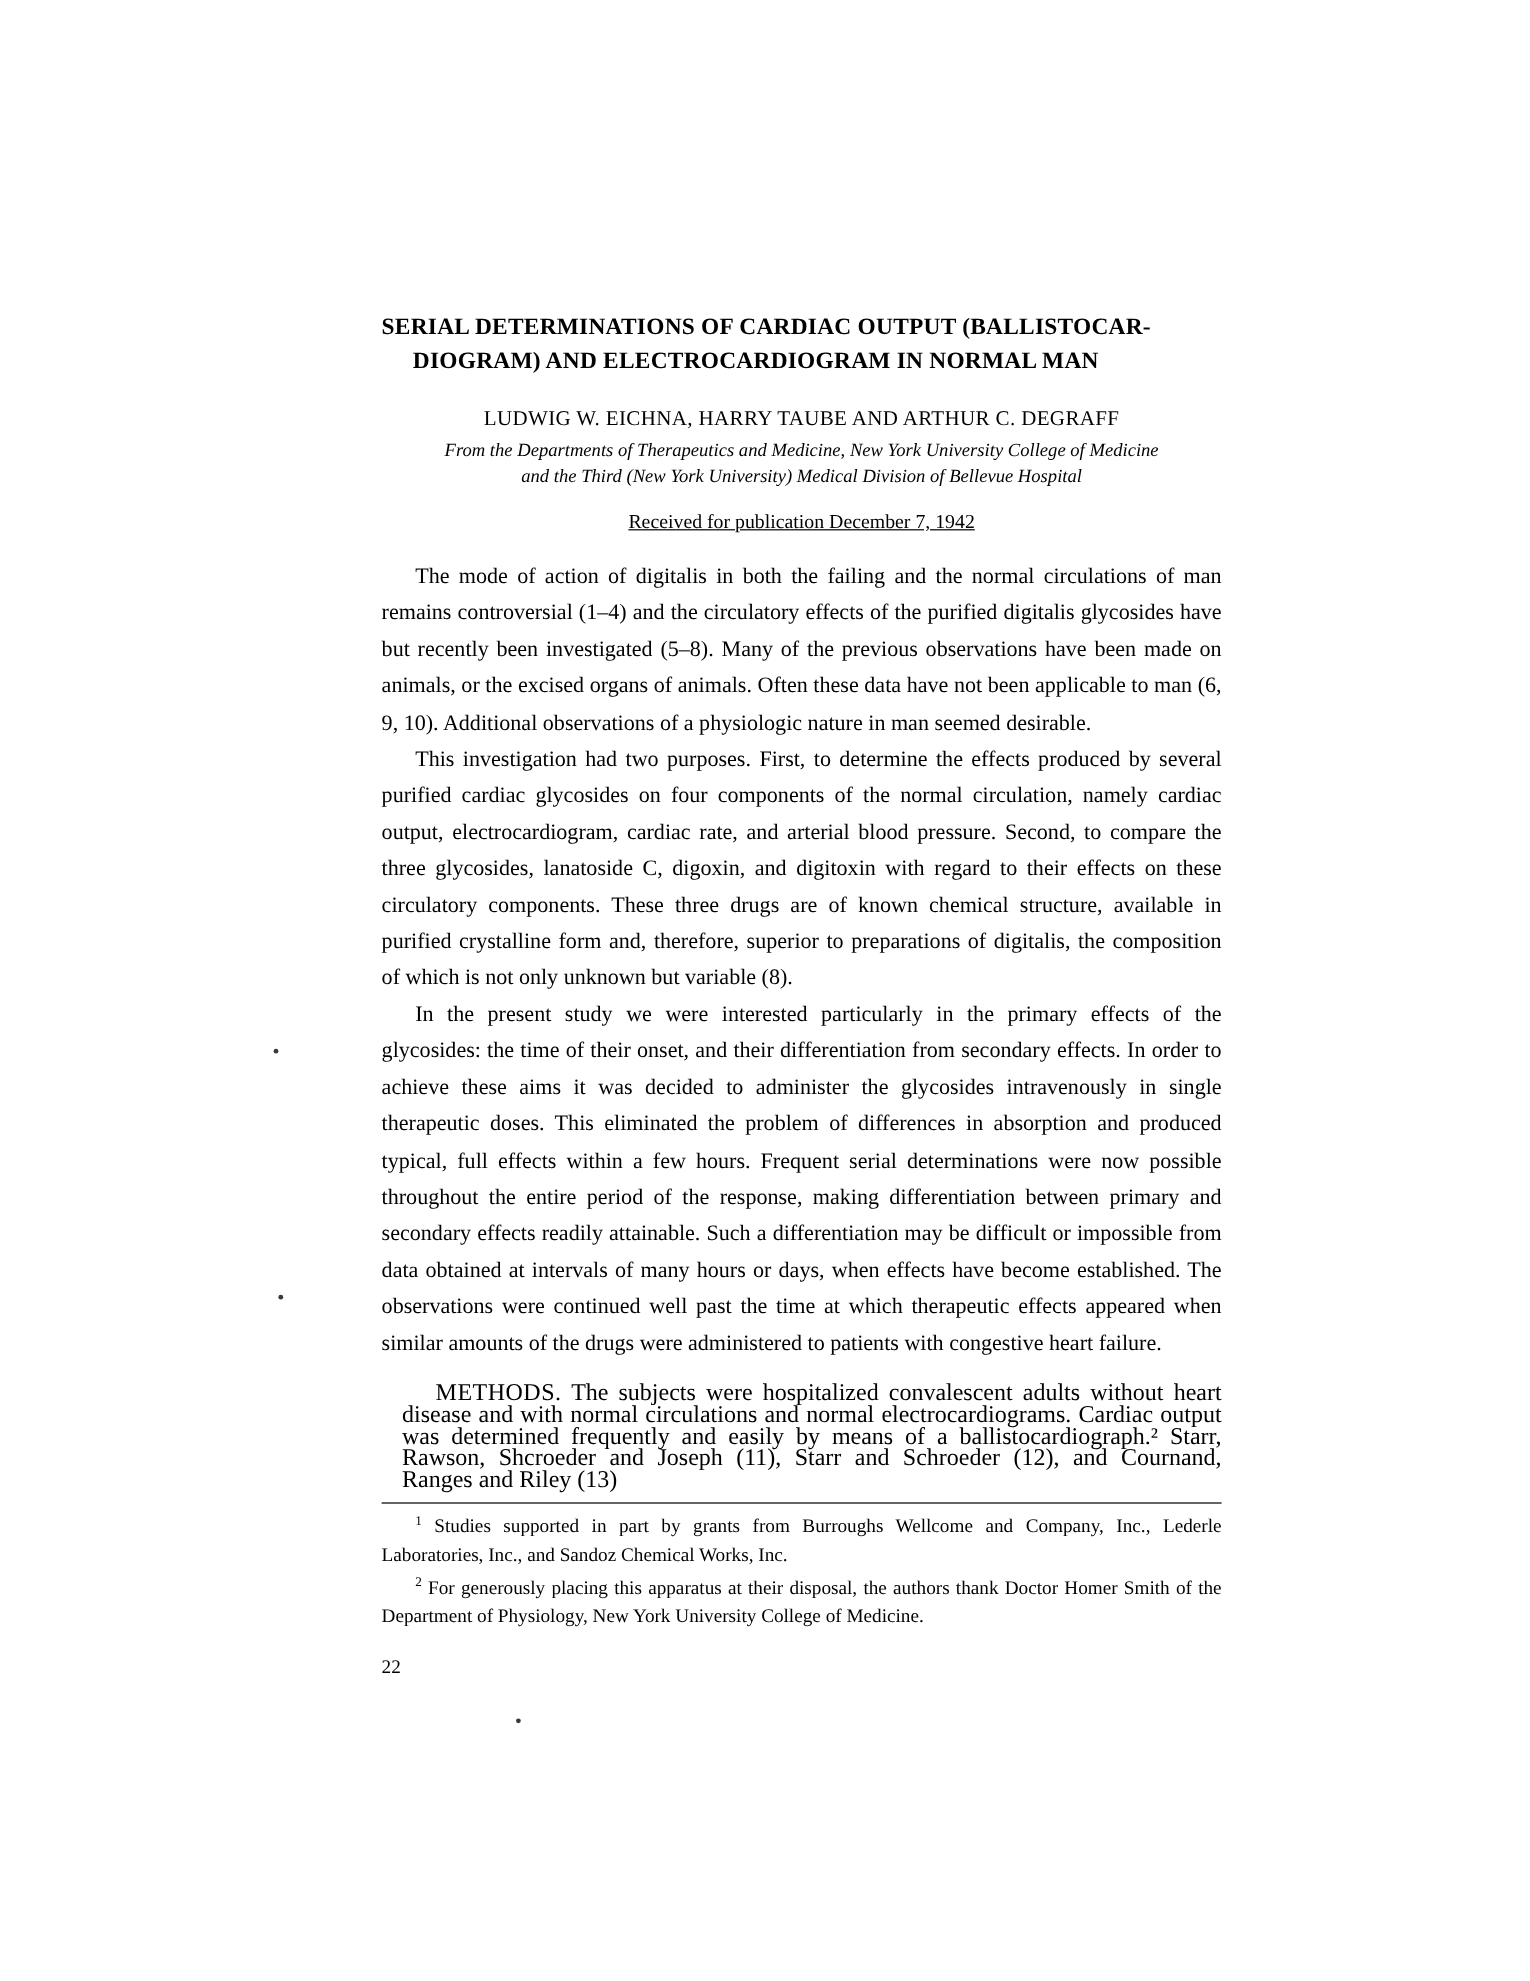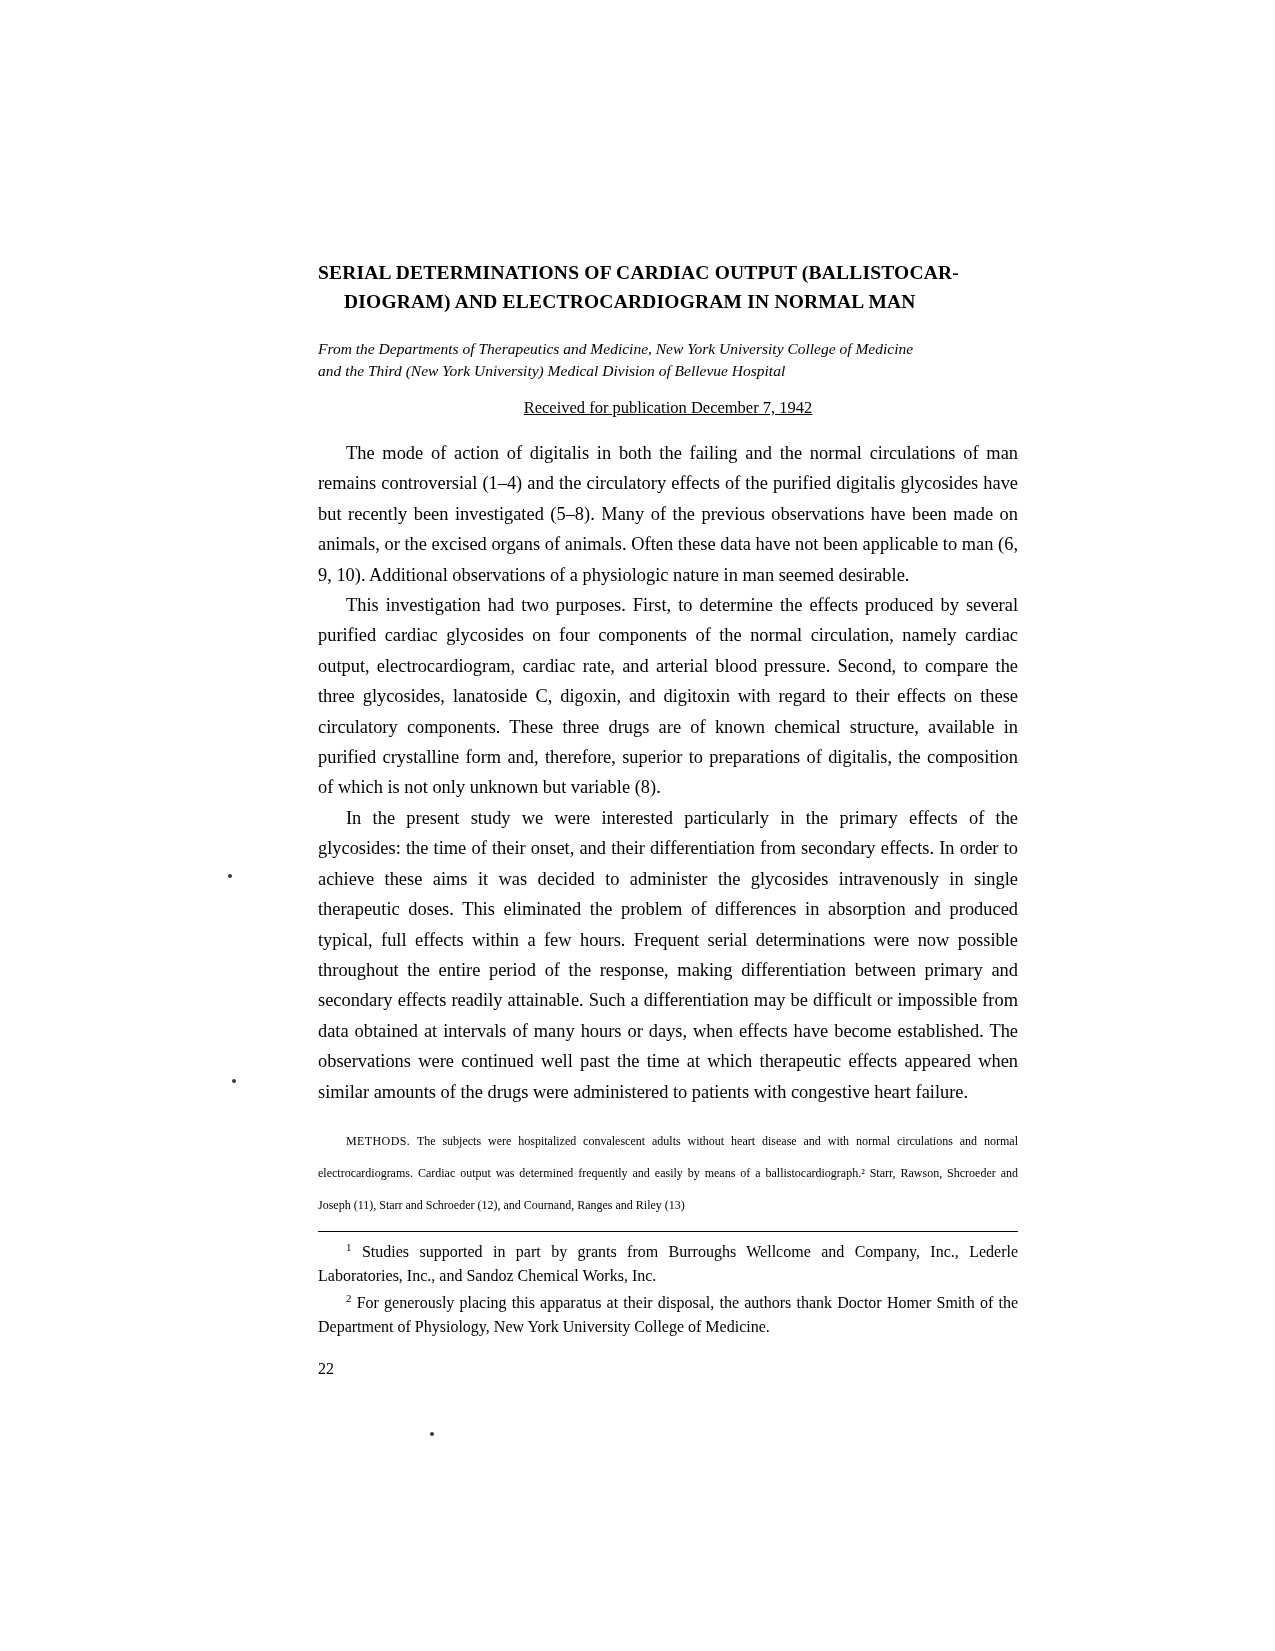--- a/index.html
+++ b/index.html
@@ -56,20 +56,21 @@
   }
 
   
   .authors {
     text-align: center;
     font-size: 17.5px;
     letter-spacing: 0.3px;
     margin: 0 0 6px 0;
   }
   .affil {
+    text-align: center;
     font-style: italic;
     font-size: 15.5px;
     line-height: 22px;
     margin: 0 0 16px 0;
   }
   .received {
     text-align: center;
     font-size: 16.5px;
     margin: 0 0 20px 0;
     text-decoration: underline;
@@ -77,25 +78,25 @@
 
   
   p.body {
     font-size: 18.4px;
     line-height: 30.4px;
     text-align: justify;
     text-indent: 28px;
     margin: 0;
   }
   .small {
-    font-size: 12px;
-    line-height: 32px;
+    font-size: 20px;
+    line-height: 18px;
     text-align: justify;
     text-indent: 28px;
-    margin: 18px 0 0 0;
+    margin: 18px 0 0 17px;
   }
   .smallcaps {
     font-variant: small-caps;
     letter-spacing: 0.4px;
   }
 
   
   .rule {
     border: none;
     border-top: 1px solid #000;
@@ -137,20 +138,21 @@
 
     <h1 class="title">
       <span class="line just">
           <span>SERIAL DETERMINATIONS OF CARDIAC OUTPUT (BALLISTOCAR-</span>
         </span>
       <span class="line just indent">
           <span>DIOGRAM) AND ELECTROCARDIOGRAM IN NORMAL MAN</span>
         </span>
     </h1>
 
+    <div class="authors">LUDWIG W. EICHNA, HARRY TAUBE AND ARTHUR C. DEGRAFF</div>
 
     <div class="affil">
       <div>From the Departments of Therapeutics and Medicine, New York University College of Medicine</div>
       <div>and the Third (New York University) Medical Division of Bellevue Hospital</div>
     </div>
 
     <div class="received">Received for publication December 7, 1942</div>
 
     <p class="body">The mode of action of digitalis in both the failing and the normal circulations of man remains controversial (1–4) and the circulatory effects of the purified digitalis glycosides have but recently been investigated (5–8).  Many of the previous observations have been made on animals, or the excised organs of animals.  Often these data have not been applicable to man (6, 9, 10).  Additional observations of a physiologic nature in man seemed desirable.</p>
     <p class="body">This investigation had two purposes.  First, to determine the effects produced by several purified cardiac glycosides on four components of the normal circulation, namely cardiac output, electrocardiogram, cardiac rate, and arterial blood pressure.  Second, to compare the three glycosides, lanatoside C, digoxin, and digitoxin with regard to their effects on these circulatory components.  These three drugs are of known chemical structure, available in purified crystalline form and, therefore, superior to preparations of digitalis, the composition of which is not only unknown but variable (8).</p>

